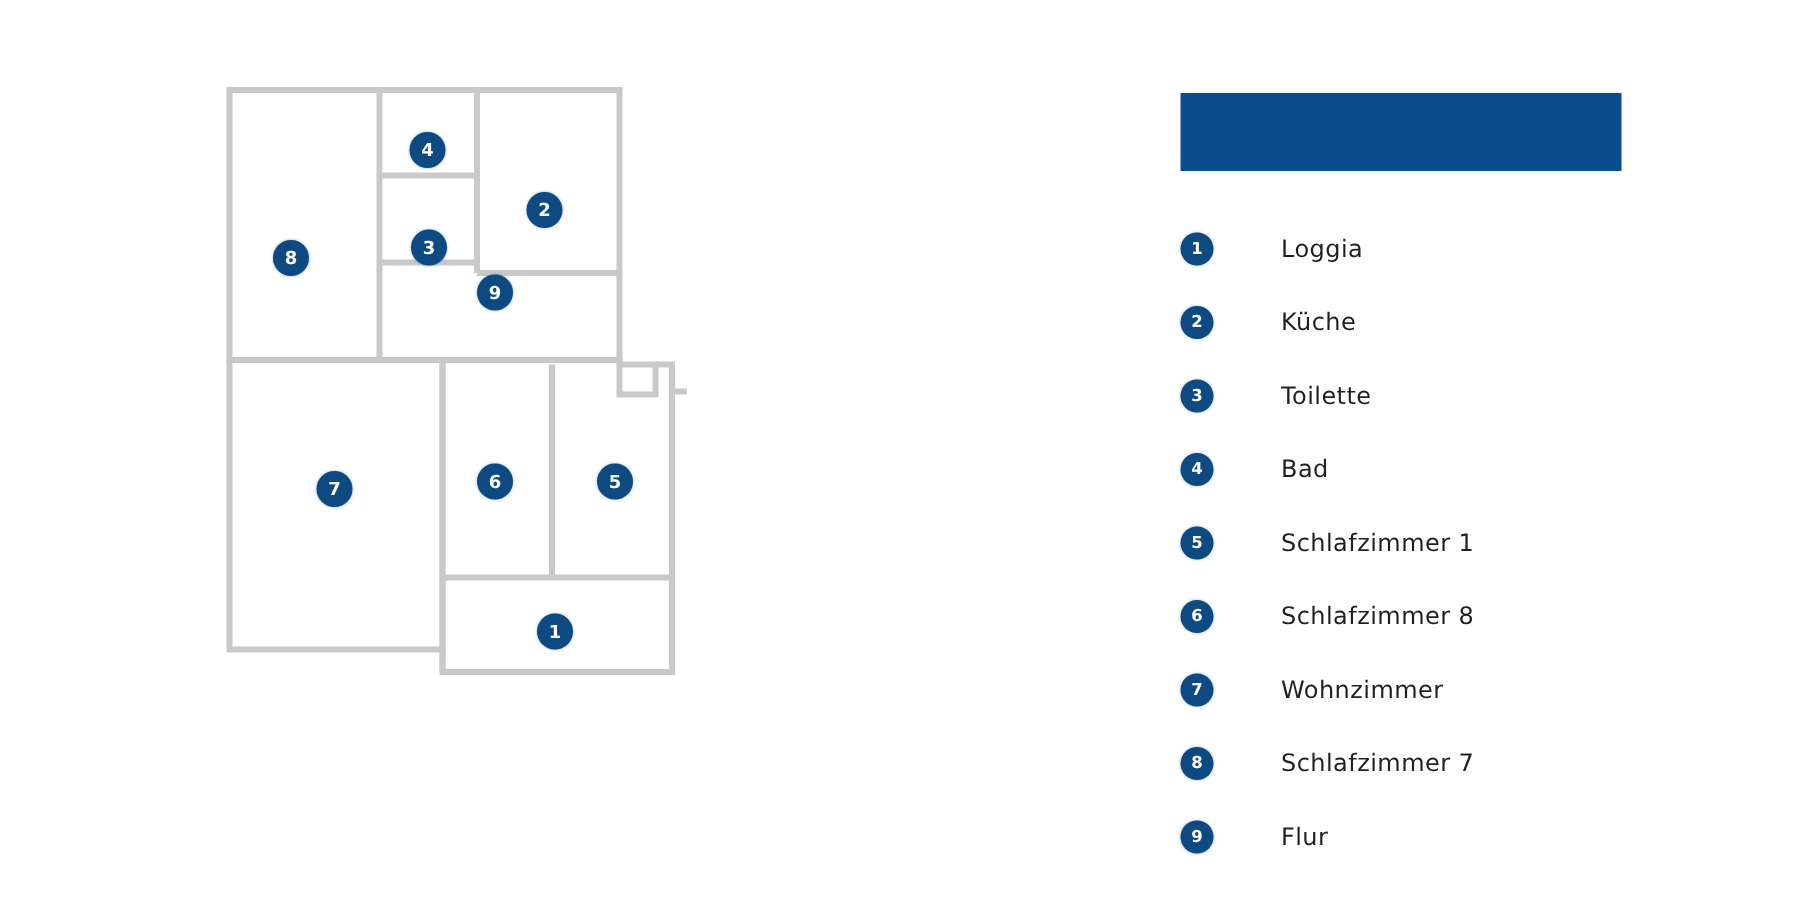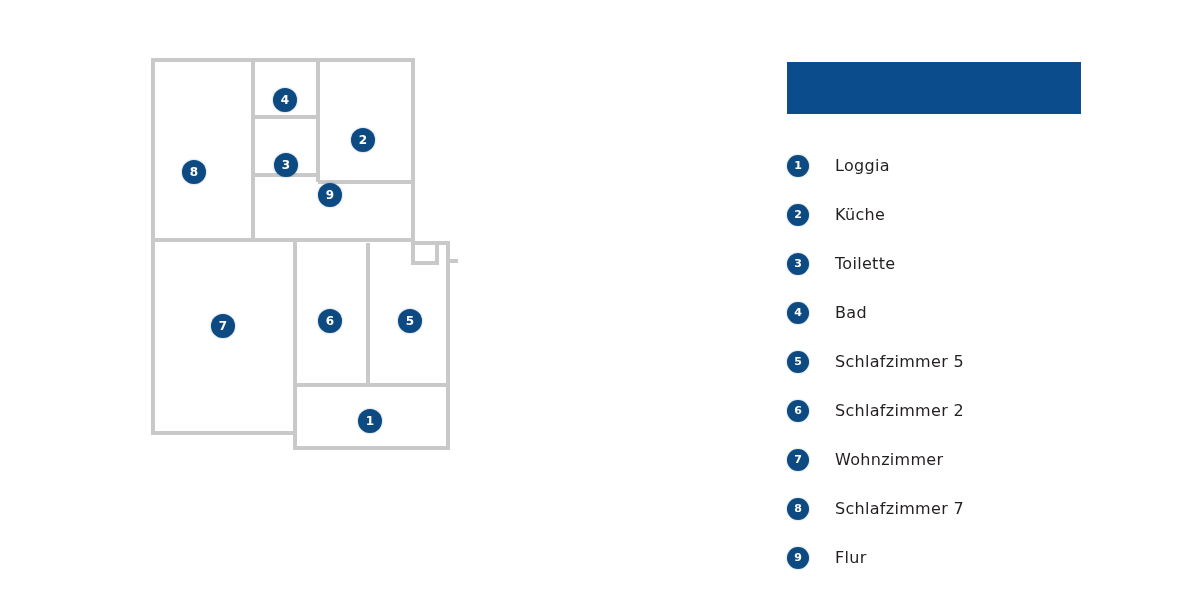--- a/index.html
+++ b/index.html
@@ -87,21 +87,21 @@
     border-radius: 50%;
     background: #0d4a82;
     color: #ffffff;
     font-size: 11px;
     font-weight: bold;
     line-height: 22px;
     text-align: center;
     box-shadow: 0 0 2px rgba(13,74,130,0.4);
   }
   .legend-label {
-    margin-left: 26px;
+    margin-left: 45px;
     font-size: 16px;
     color: #231f20;
     letter-spacing: 0.3px;
     white-space: nowrap;
   }
 </style>
 </head>
 <body>
 
 <div id="app">
@@ -167,25 +167,25 @@
       <li class="legend-row">
         <span class="legend-badge">3</span>
         <span class="legend-label">Toilette</span>
       </li>
       <li class="legend-row">
         <span class="legend-badge">4</span>
         <span class="legend-label">Bad</span>
       </li>
       <li class="legend-row">
         <span class="legend-badge">5</span>
-        <span class="legend-label">Schlafzimmer 5</span>
+        <span class="legend-label">Schlafzimmer 1</span>
       </li>
       <li class="legend-row">
         <span class="legend-badge">6</span>
-        <span class="legend-label">Schlafzimmer 2</span>
+        <span class="legend-label">Schlafzimmer 8</span>
       </li>
       <li class="legend-row">
         <span class="legend-badge">7</span>
         <span class="legend-label">Wohnzimmer</span>
       </li>
       <li class="legend-row">
         <span class="legend-badge">8</span>
         <span class="legend-label">Schlafzimmer 7</span>
       </li>
       <li class="legend-row">

